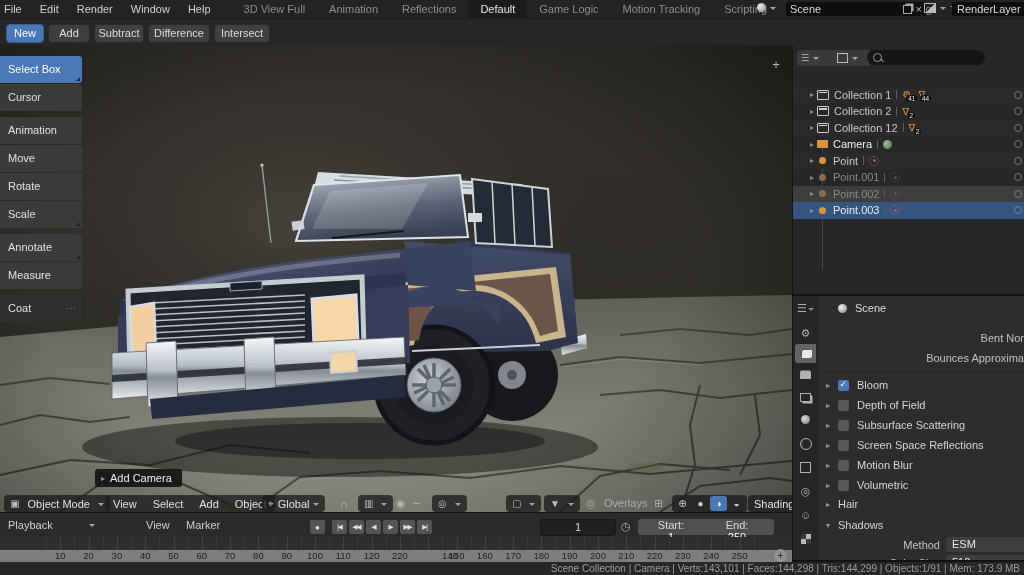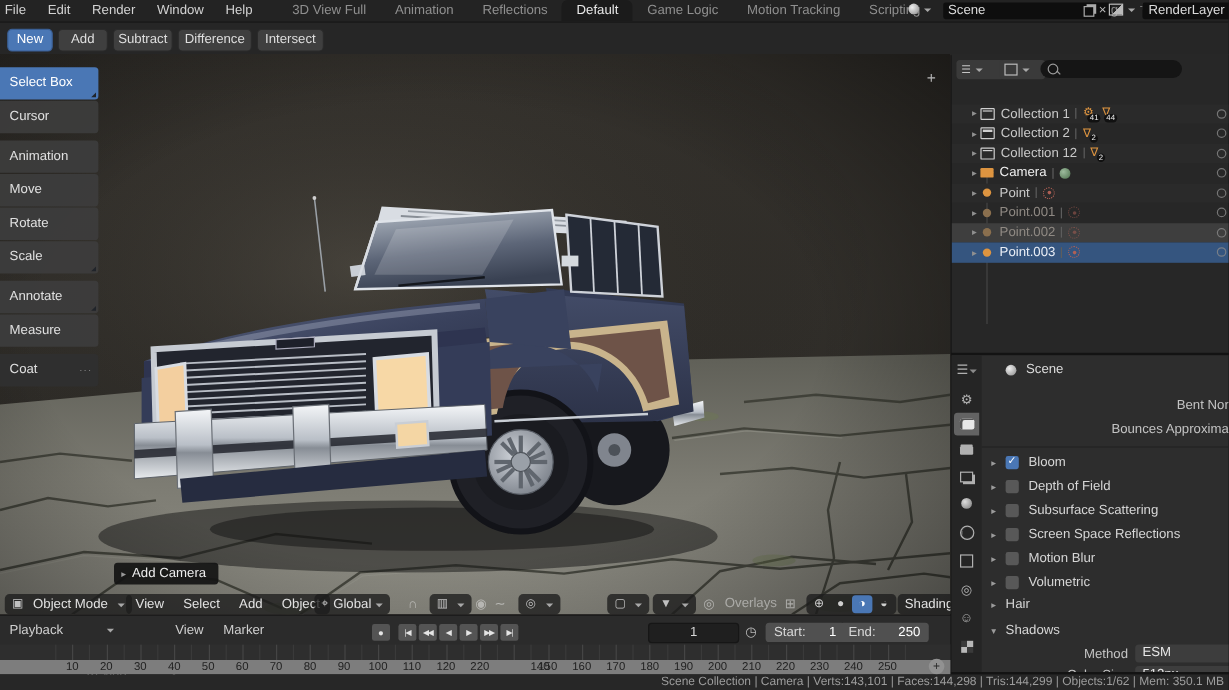--- a/index.html
+++ b/index.html
@@ -96,21 +96,21 @@
   .dd-field{position:absolute;left:128px;top:1px;width:82px;height:15px;background:#3d3d3d;border-radius:3px;
             color:#e8e8e8;padding-left:6px;line-height:15px;}
   
   #timeline{left:0;top:513px;width:792px;height:47px;background:#2b2b2b;}
   .tl-menu{position:absolute;top:4px;height:16px;display:flex;align-items:center;color:#cfcfcf;gap:32px;}
   .tp-btn{position:absolute;top:7px;width:15px;height:14px;background:#545454;border-radius:2px;color:#e4e4e4;
           font-size:6.5px;display:flex;align-items:center;justify-content:center;letter-spacing:-1px;}
   #tl-frame{position:absolute;left:540px;top:6px;width:74px;height:15px;background:#1f1f1f;border:1px solid #161616;
             border-radius:3px;color:#d6d6d6;text-align:center;line-height:15px;}
   .tl-pill{position:absolute;top:6px;height:16px;background:#505050;border-radius:3px;display:flex;
-           align-items:center;justify-content:space-between;padding:0 7px;color:#d9d9d9;}
+           align-items:center;justify-content:space-between;padding:0 7px;color:#d9d9d9;flex-direction:column;}
   #ruler-ticks{position:absolute;left:0;top:24px;width:792px;height:13px;background:#2e2e2e;overflow:hidden;}
   .rtick{position:absolute;top:0;width:1px;height:13px;background:#3a3a3a;}
   .rtick.major{background:#454545;}
   #ruler-numbers{position:absolute;left:0;top:37px;width:792px;height:12px;background:#7d7d7d;overflow:hidden;}
   .rnum{position:absolute;top:0;transform:translateX(-50%);color:#222;font-size:9.5px;line-height:12px;}
   #ruler-plus{position:absolute;left:774px;top:36px;width:13px;height:13px;border-radius:50%;background:#919191;
               color:#2a2a2a;text-align:center;line-height:13px;font-size:10px;}
   
   #statusbar{left:0;top:562px;width:1024px;height:13px;background:#272727;display:flex;align-items:center;
              justify-content:flex-end;color:#9c9c9c;font-size:10px;padding-right:4px;box-sizing:border-box;}
@@ -725,14 +725,14 @@
       <span class="rnum" style="left: 626.3px;">210</span>
       <span class="rnum" style="left: 654.6px;">220</span>
       <span class="rnum" style="left: 682.9px;">230</span>
       <span class="rnum" style="left: 711.2px;">240</span>
       <span class="rnum" style="left: 739.5px;">250</span>
     </div>
   <span id="ruler-plus">+</span>
 </div>
 
 <div class="abs" id="statusbar">
-  <span>Scene Collection | Camera | Verts:143,101 | Faces:144,298 | Tris:144,299 | Objects:1/62 | Mem: 350.1 MB</span>
+  <span>Scene Collection | Camera | Verts:143,101 | Faces:144,298 | Tris:144,299 | Objects:1/91 | Mem: 173.9 MB</span>
 </div>
 
 </body></html>

